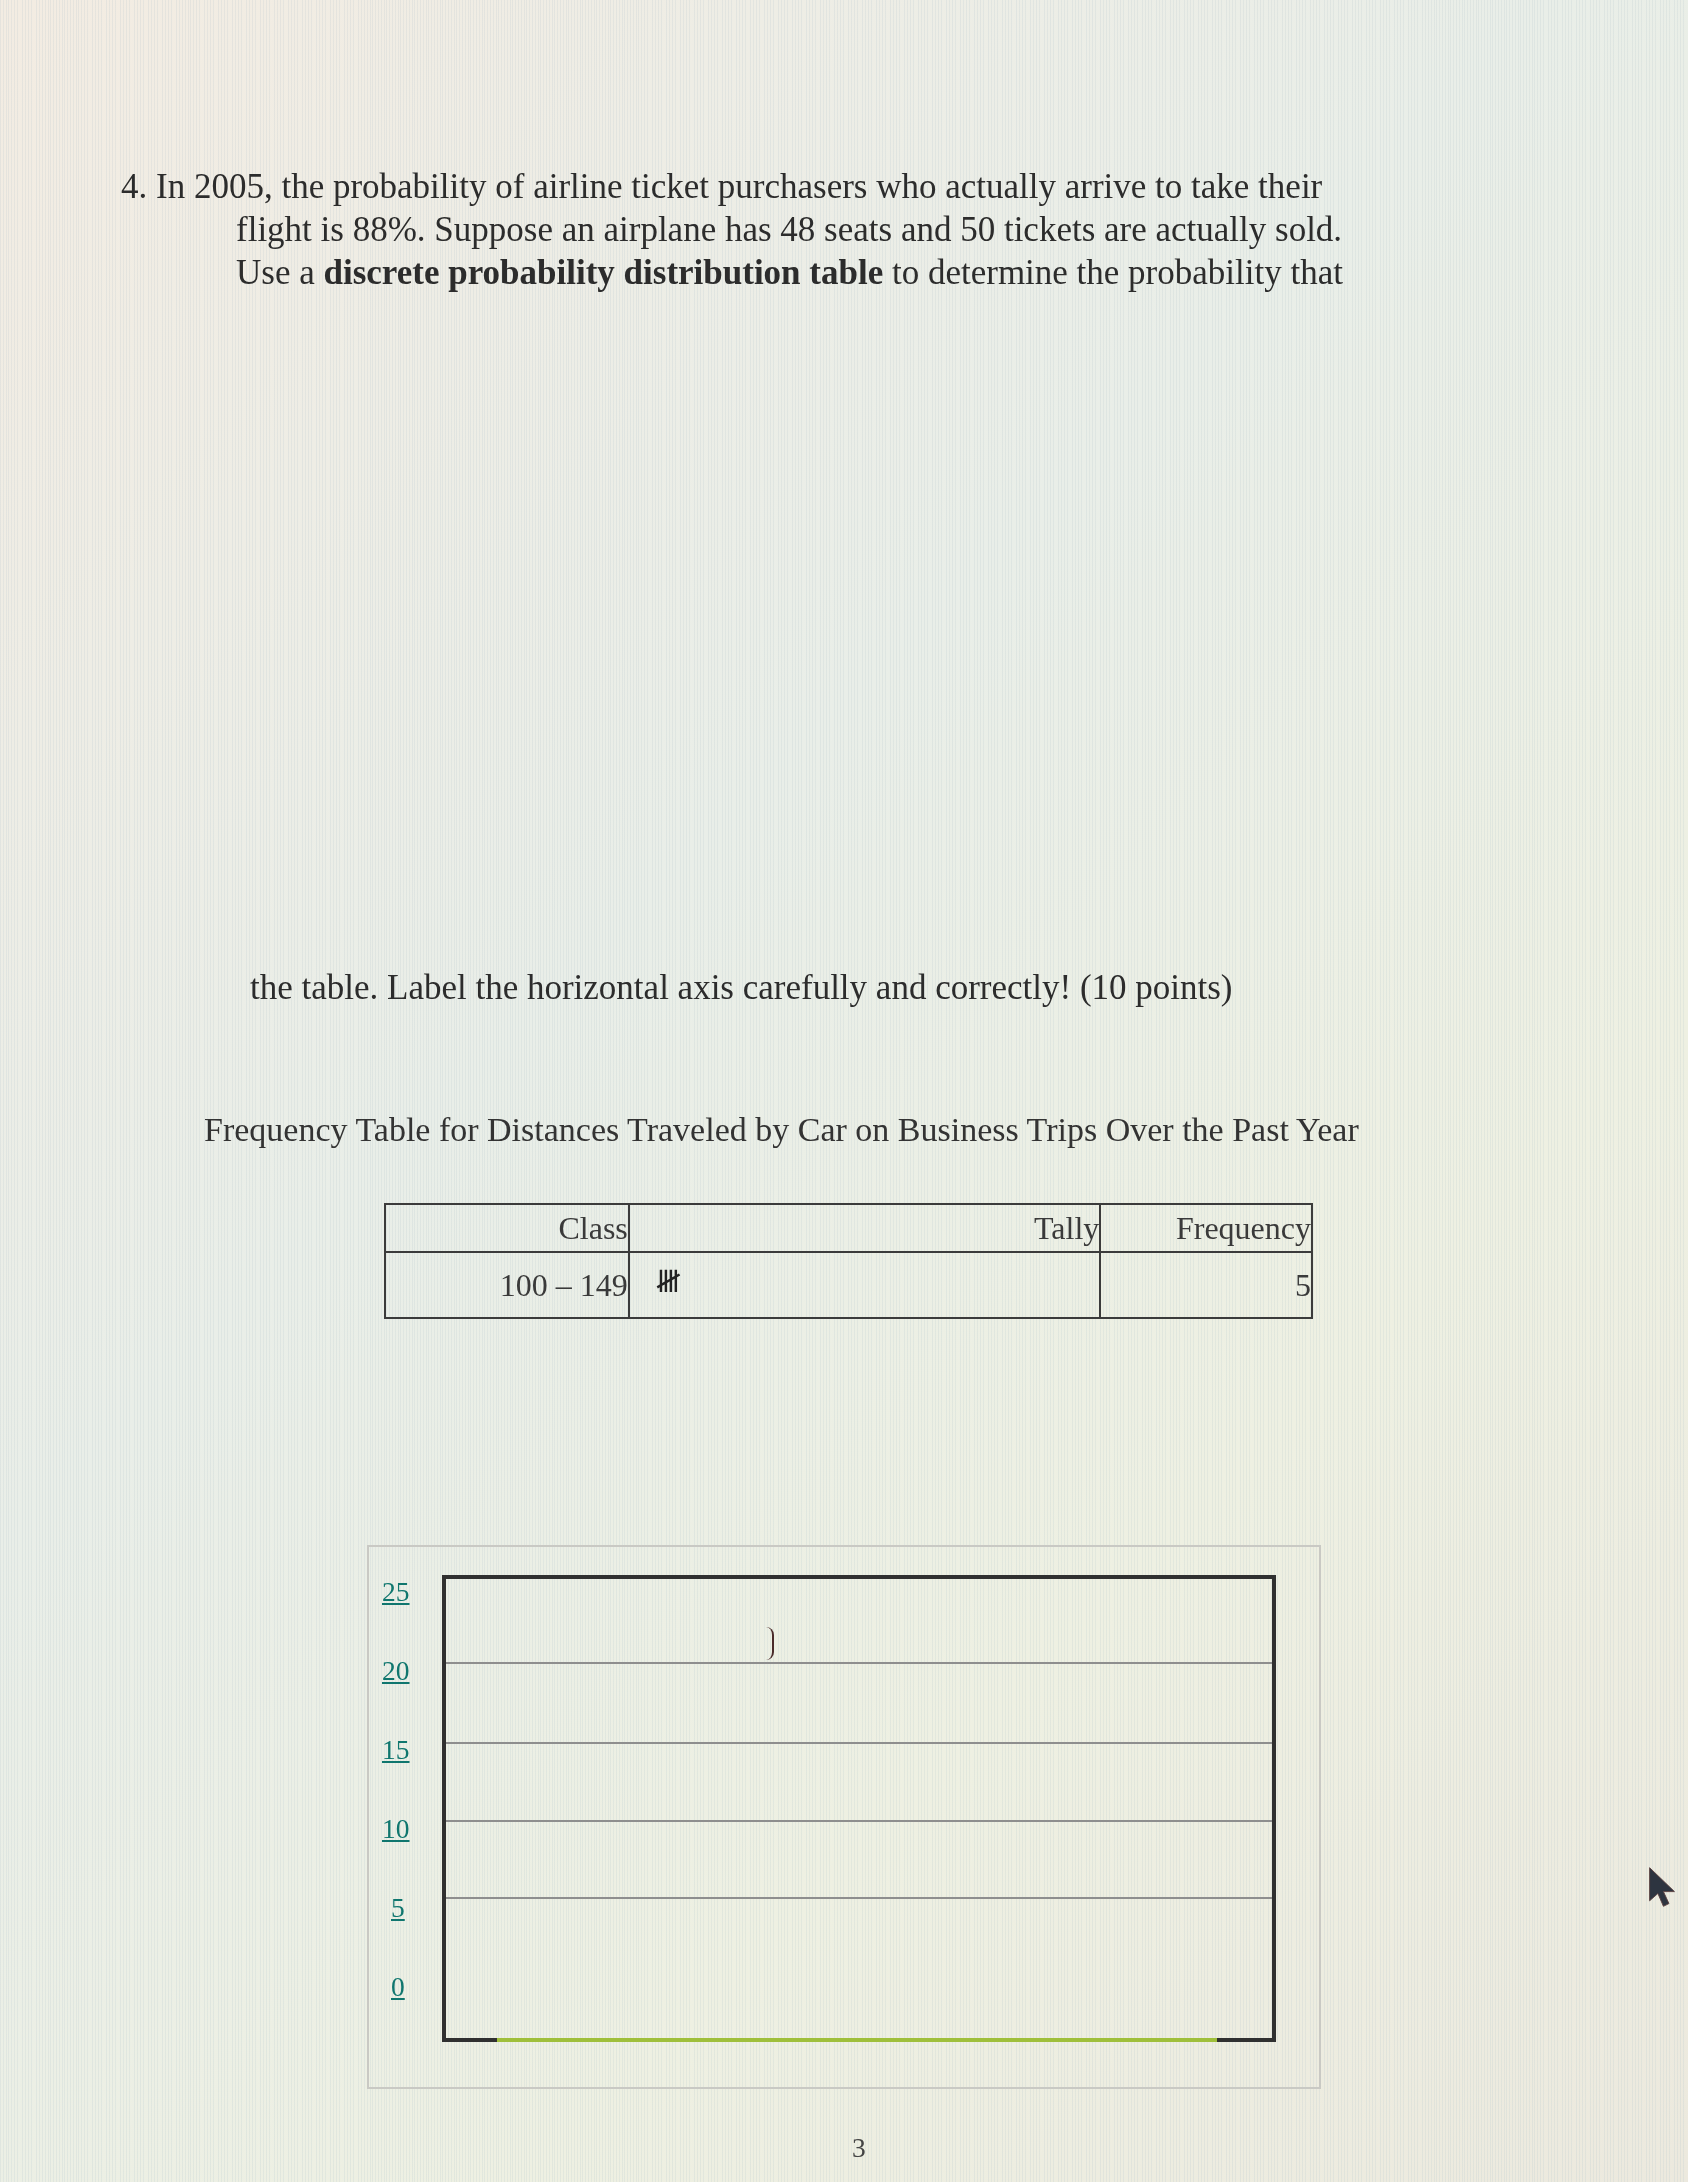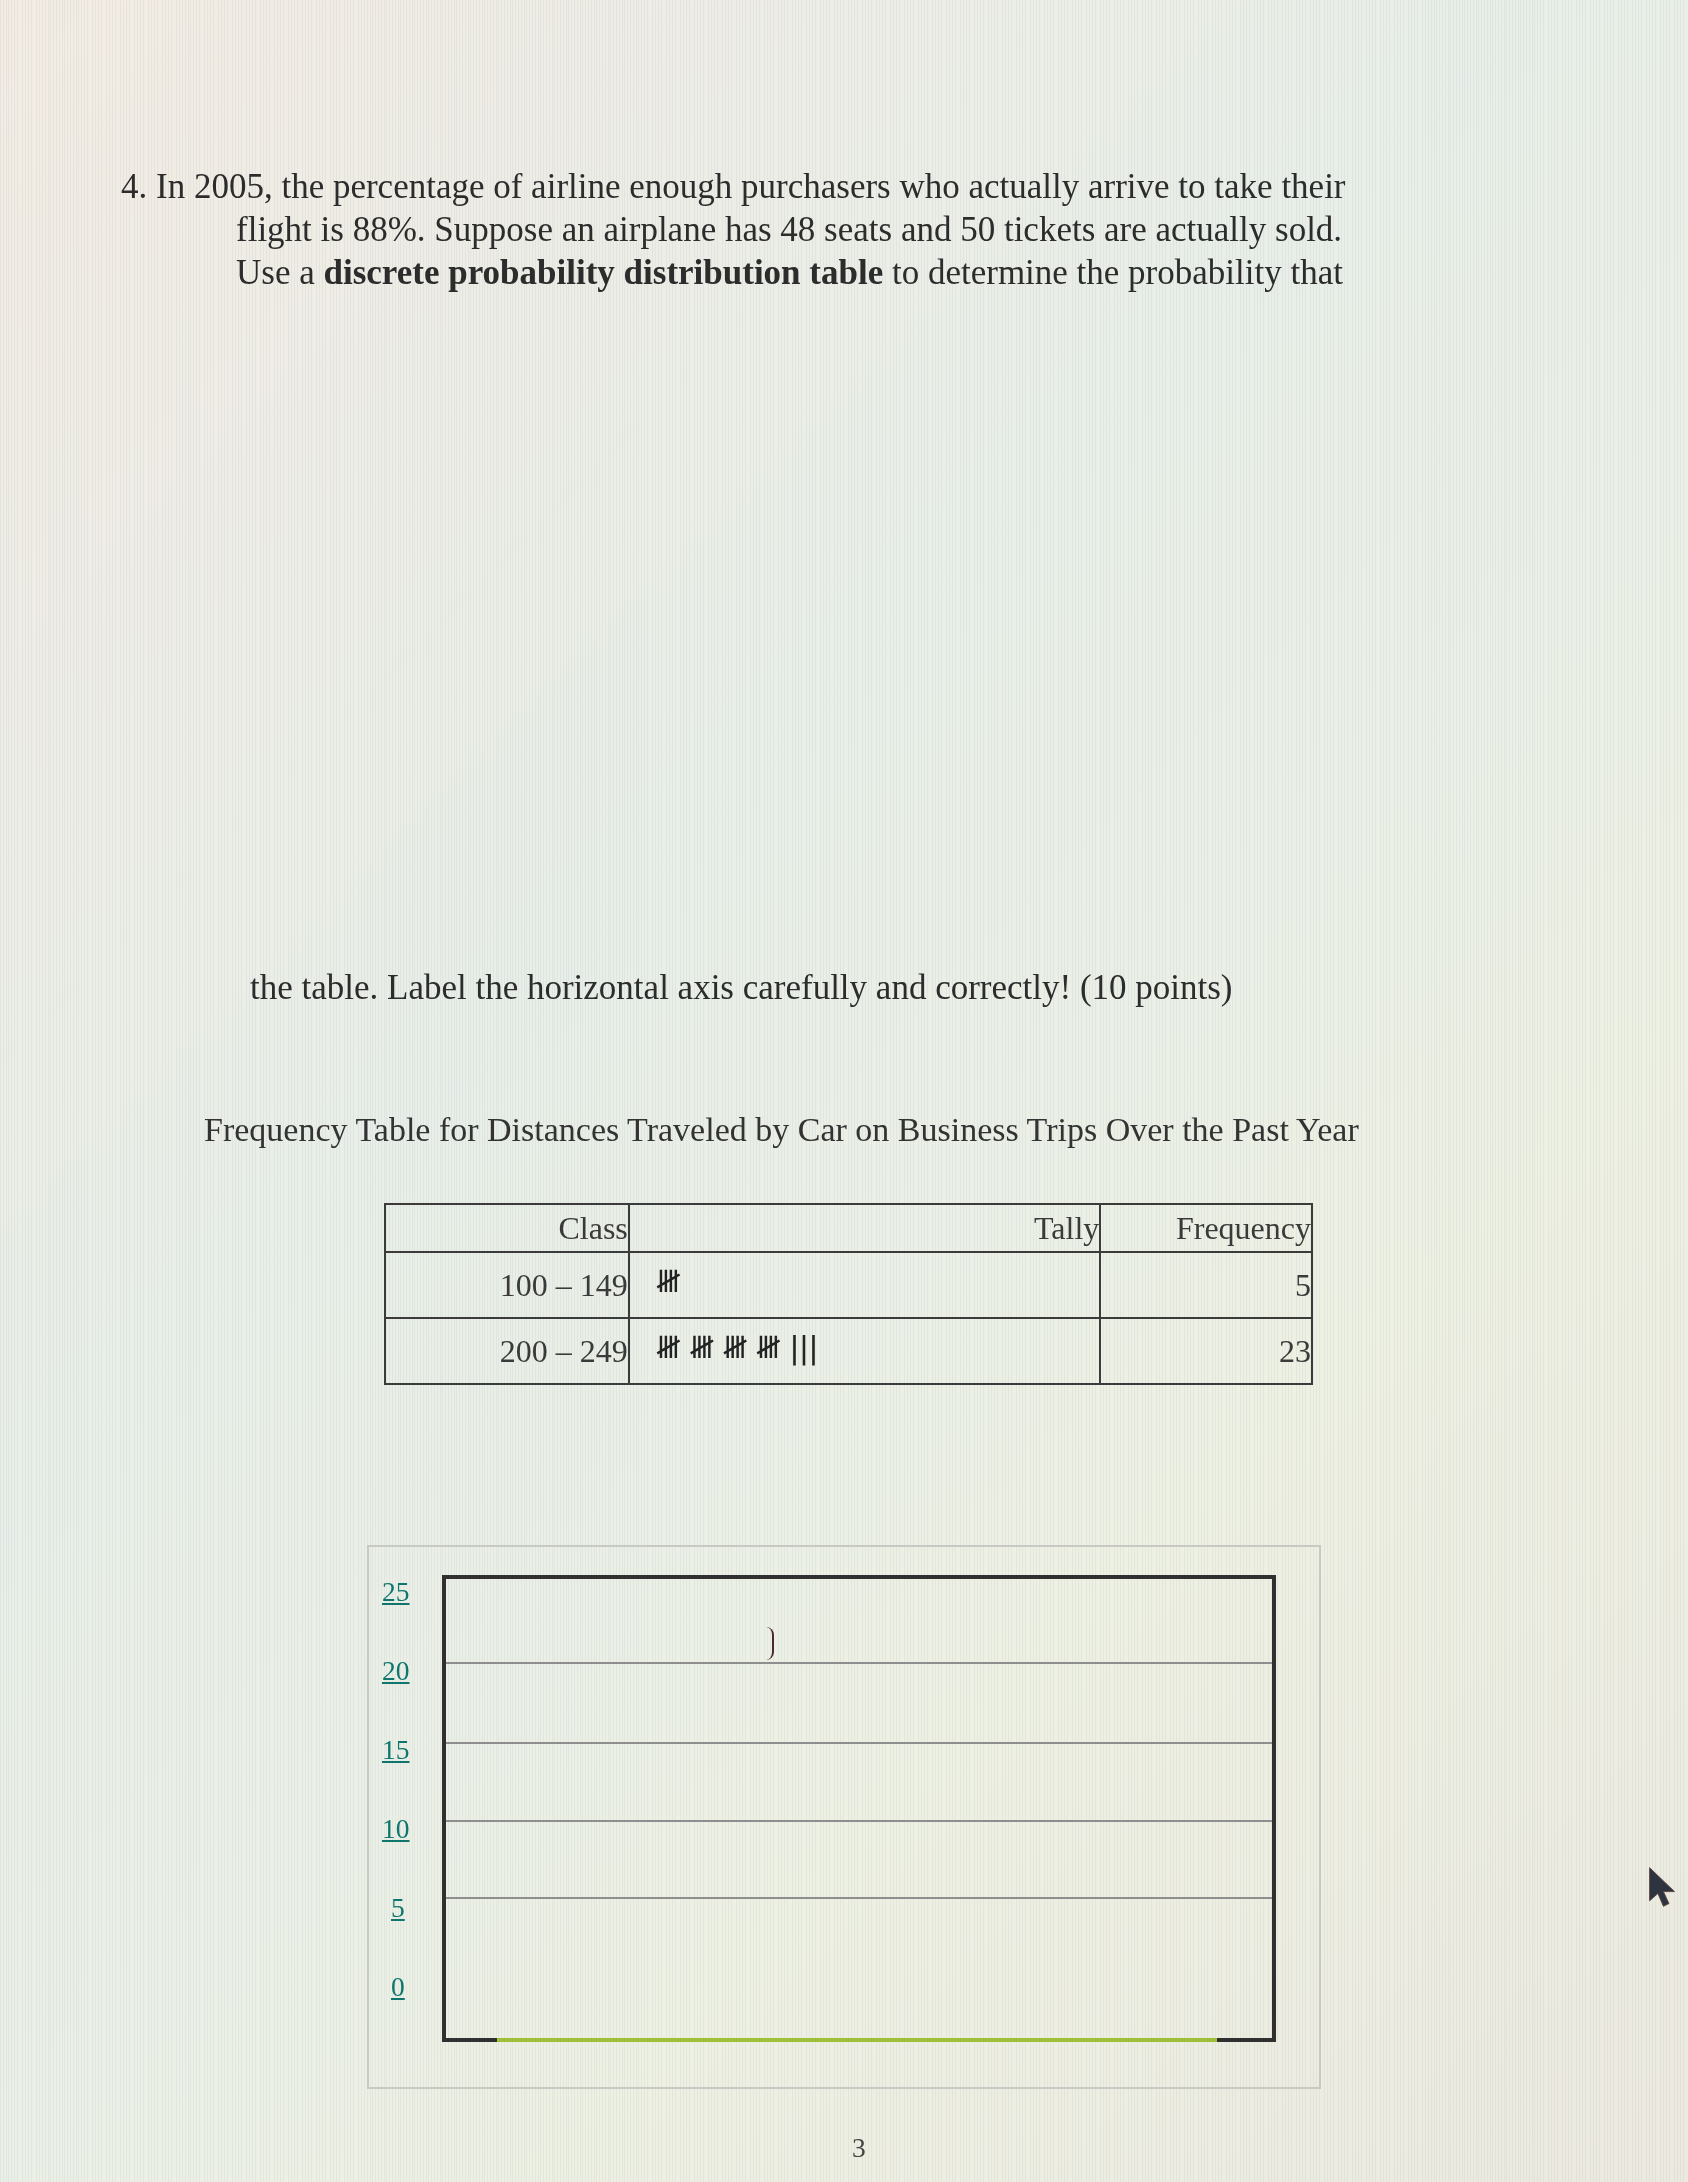--- a/index.html
+++ b/index.html
@@ -62,21 +62,21 @@
       position: absolute; left: 852px; top: 2132px; font-size: 27.5px; color: #444;
     }
     .cursor {
       position: absolute; left: 1644px; top: 1864px; width: 0; height: 0;
     }
   </style>
 </head>
 <body>
 
 <div class="q q4">
-  <span class="line"><span>4.</span> <span>In 2005, the percentage of airline enough purchasers who actually arrive to take their</span></span>
+  <span class="line"><span>4.</span> <span>In 2005, the probability of airline ticket purchasers who actually arrive to take their</span></span>
   <span class="line indent">flight is 88%. Suppose an airplane has 48 seats and 50 tickets are actually sold.</span>
   <span class="line indent"><span>Use a </span><b>discrete probability distribution table</b><span> to determine the probability that</span></span>
 </div>
 
 <div class="q q5">
   <span class="line indent">the table. Label the horizontal axis carefully and correctly! (10 points)</span>
 </div>
 
 <div class="table-title">Frequency Table for Distances Traveled by Car on Business Trips Over the Past Year</div>
 
@@ -86,25 +86,20 @@
       <th class="col-class">Class</th>
       <th class="col-tally">Tally</th>
       <th class="col-freq">Frequency</th>
     </tr>
   </thead>
   <tbody>
     <tr>
       <td>100 – 149</td>
       <td class="tally">𝍸</td>
       <td>5</td>
-    </tr>
-    <tr>
-      <td>200 – 249</td>
-      <td class="tally">𝍸 𝍸 𝍸 𝍸 |||</td>
-      <td>23</td>
     </tr>
   </tbody>
 </table>
 
 <div class="chart-outer">
   <span class="y-label" style="top:29px;">25</span>
   <span class="y-label" style="top:108px;">20</span>
   <span class="y-label" style="top:187px;">15</span>
   <span class="y-label" style="top:266px;">10</span>
   <span class="y-label" style="top:345px; left:22px;">5</span>

